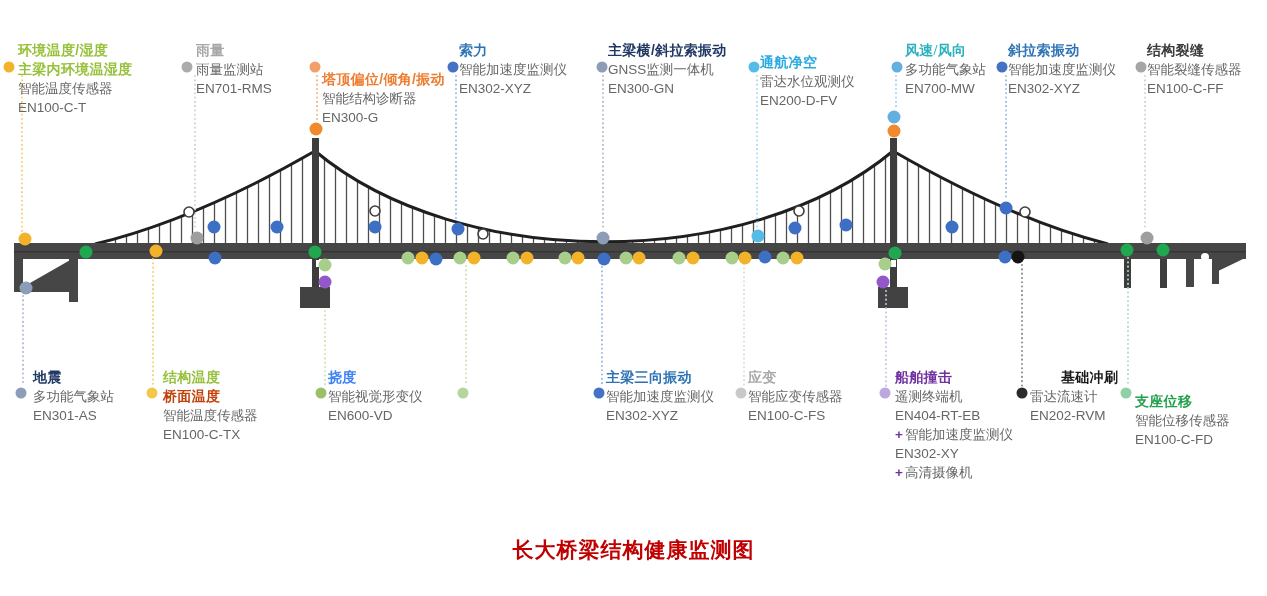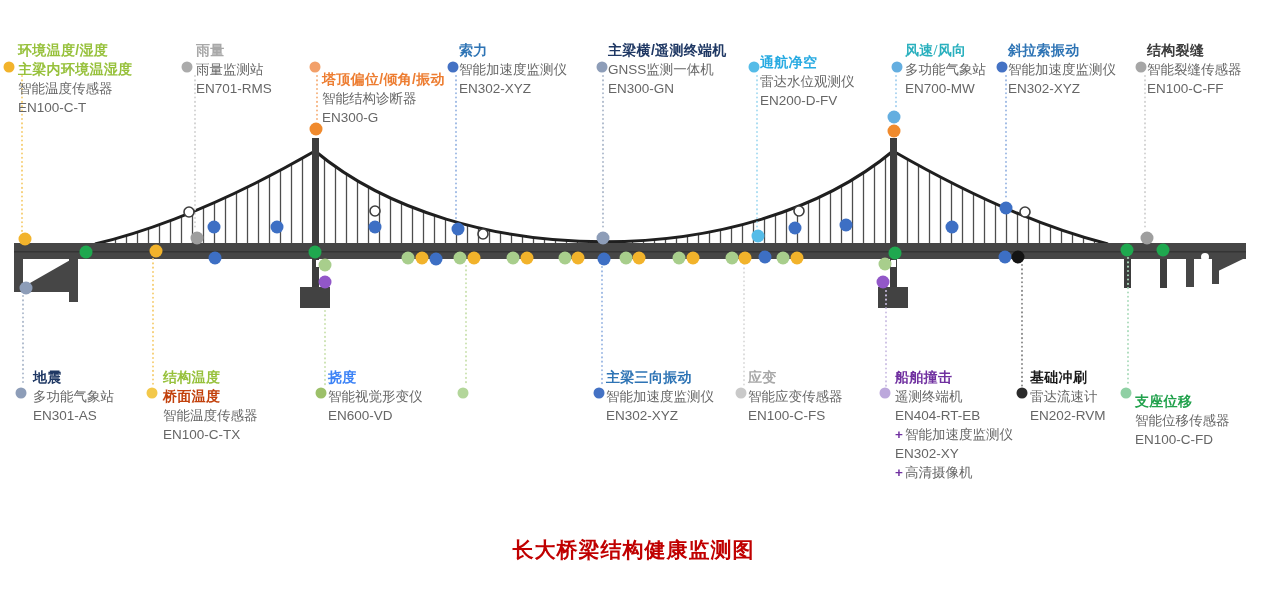--- a/index.html
+++ b/index.html
@@ -163,21 +163,21 @@
       <div class="ln head" style="color: rgb(237, 125, 49); margin-top: 29px;">塔顶偏位/倾角/振动</div>
       <div class="ln body">智能结构诊断器</div>
       <div class="ln model">EN300-G</div>
     </div>
     <div class="group" style="left: 459px; top: 41px;">
       <div class="ln head" style="color: rgb(46, 116, 181);">索力</div>
       <div class="ln body">智能加速度监测仪</div>
       <div class="ln model">EN302-XYZ</div>
     </div>
     <div class="group" style="left: 608px; top: 41px;">
-      <div class="ln head" style="color: rgb(31, 56, 100);">主梁横/遥测终端机</div>
+      <div class="ln head" style="color: rgb(31, 56, 100);">主梁横/斜拉索振动</div>
       <div class="ln body">GNSS监测一体机</div>
       <div class="ln model">EN300-GN</div>
     </div>
     <div class="group" style="left: 760px; top: 53px;">
       <div class="ln head" style="color: rgb(41, 171, 226);">通航净空</div>
       <div class="ln body">雷达水位观测仪</div>
       <div class="ln model">EN200-D-FV</div>
     </div>
     <div class="group" style="left: 905px; top: 41px;">
       <div class="ln head" style="color: rgb(42, 176, 190); font-family: Liberation Serif, serif;">风速/风向</div>
@@ -222,21 +222,21 @@
     </div>
     <div class="group" style="left: 895px; top: 368px;">
       <div class="ln head" style="color: rgb(112, 48, 160);">船舶撞击</div>
       <div class="ln body">遥测终端机</div>
       <div class="ln model">EN404-RT-EB</div>
       <div class="ln body"><span class="plus" style="color: rgb(112, 48, 160);">+</span>智能加速度监测仪</div>
       <div class="ln model">EN302-XY</div>
       <div class="ln body"><span class="plus" style="color: rgb(112, 48, 160);">+</span>高清摄像机</div>
     </div>
     <div class="group" style="left: 1030px; top: 368px;">
-      <div class="ln head" style="color: rgb(26, 26, 26);">基础冲刷</div>
+      <div class="ln head" style="color: rgb(26, 26, 26); margin-left: 31px;">基础冲刷</div>
       <div class="ln body">雷达流速计</div>
       <div class="ln model">EN202-RVM</div>
     </div>
     <div class="group" style="left: 1135px; top: 368px; margin-top: 24px;">
       <div class="ln head" style="color: rgb(33, 161, 76);">支座位移</div>
       <div class="ln body">智能位移传感器</div>
       <div class="ln model">EN100-C-FD</div>
     </div>
   </div>
 

